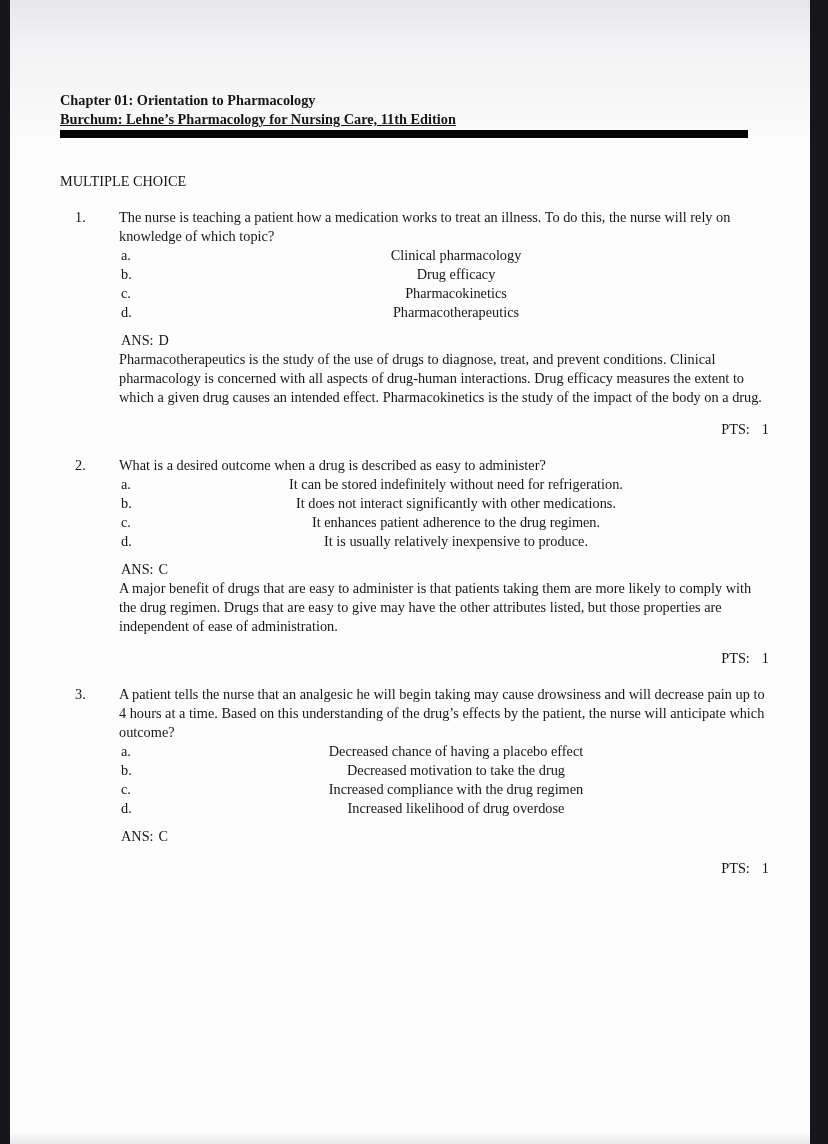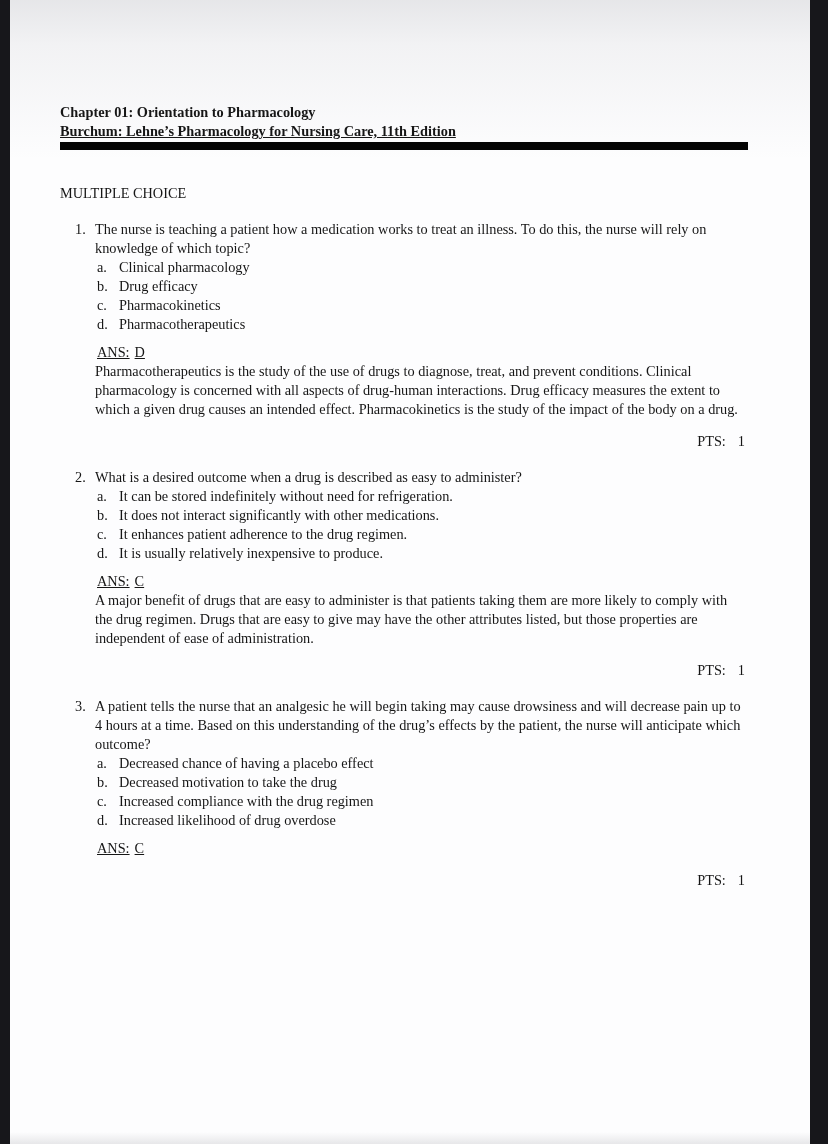--- a/index.html
+++ b/index.html
@@ -31,42 +31,42 @@
     pointer-events: none;
   }
 
   .doc {
     position: relative;
     padding: 91px 52px 0 50px;
     font-size: 14.3px;
     line-height: 19px;
   }
 
-  .hdr { font-weight: bold; margin-top: 12px; }
+  .hdr { font-weight: bold; }
   .hdr .line { display: block; }
   .hdr .underlined { text-decoration: underline; }
   .hdr-divider {
     height: 8px; background: #040404; margin-top: 1px; width: 688px;
   }
 
   .section-heading {
     font-weight: normal;
     margin-top: 34px;
   }
 
   .question { display: flex; margin-left: 15px; margin-top: 17px; }
   .q-num { width: 20px; flex: none; }
-  .q-body { width: 650px; flex: none; }
+  .q-body { width: 650px; flex: none; margin-left: 24px; }
 
   .option { display: flex; }
   .opt-letter { width: 22px; margin-left: 2px; flex: none; }
-  .opt-text { flex: 1; }
+  .opt-text { flex: 1; text-align: center; }
 
   .answer-block { margin-top: 9px; }
-  .ans-line { margin-left: 2px; text-decoration: underline; }
+  .ans-line { margin-left: 2px; }
   .ans-value { margin-left: 5px; }
   .rationale { }
   .pts-line { margin-top: 13px; margin-left: 2px; text-align: right; }
   .pts-value { margin-left: 12px; }
 </style>
 </head>
 <body>
 
 <div class="edge-bar left"></div>
 <div class="edge-bar right"></div>

